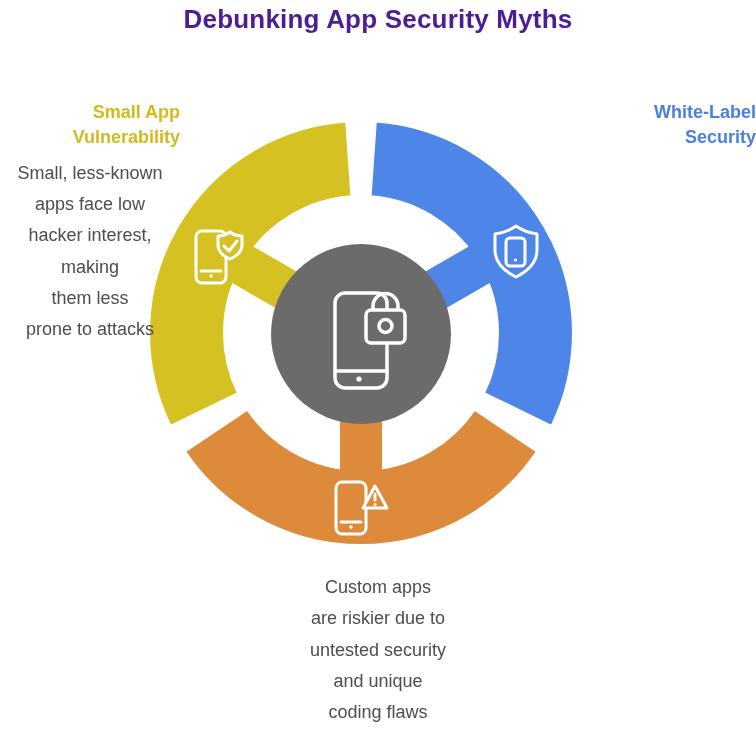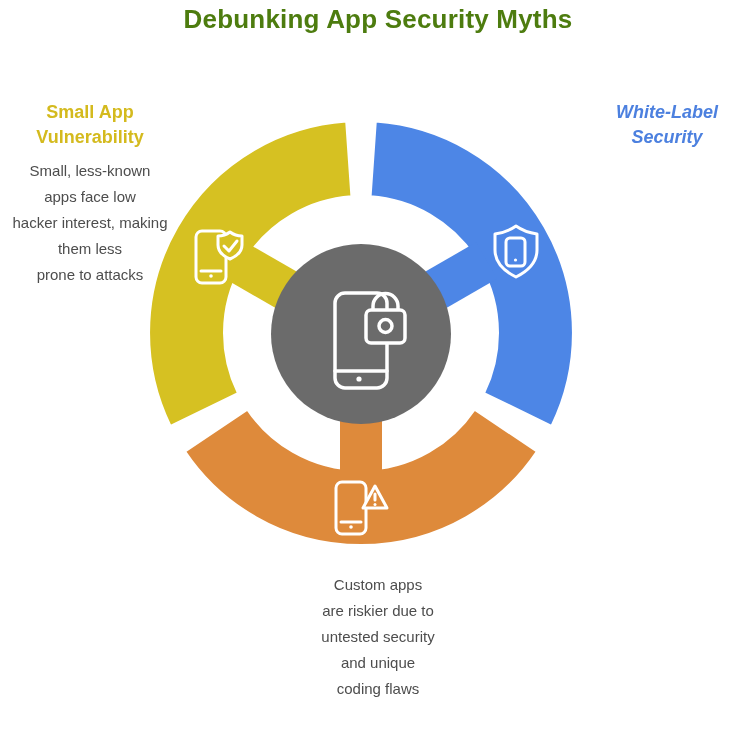--- a/index.html
+++ b/index.html
@@ -2,30 +2,30 @@
 <html><head>
 <meta charset="utf-8">
 <style>
   html,body{margin:0;padding:0;background:#ffffff;}
   .canvas{
     position:relative;width:756px;height:740px;overflow:hidden;
     background:#ffffff;font-family:"Liberation Sans",sans-serif;
   }
   .title{
     position:absolute;top:4px;left:0;width:756px;text-align:center;
-    font-size:26px;font-weight:bold;color:#4d7c0f;letter-spacing:.2px;margin:0;
+    font-size:26px;font-weight:bold;color:#4c1d95;letter-spacing:.2px;margin:0;
   }
   .donut{position:absolute;left:0;top:0;}
   .myth{position:absolute;text-align:center;}
-  .myth h2{font-size:18px;font-weight:bold;margin:0 0 8px 0;line-height:1.38;white-space:pre-line;}
-  .myth p{font-size:15px;color:#4d4d4d;margin:0;line-height:1.74;white-space:pre-line;}
+  .myth h2{font-size:18px;font-weight:bold;margin:0 0 8px 0;line-height:1.38;white-space:pre-line;text-align:right;}
+  .myth p{font-size:18px;color:#4d4d4d;margin:0;line-height:1.74;white-space:pre-line;}
   .myth-left{left:0;top:100px;width:180px;}
   .myth-left h2{color:#d4ba1e;}
   .myth-right{left:578px;top:100px;width:178px;}
-  .myth-right h2{color:#4c80df;font-style:italic;}
+  .myth-right h2{color:#4c80df;}
   .myth-bottom{left:266px;top:572px;width:224px;}
   .myth-bottom h2{color:#e8913c;}
   .icon{fill:none;stroke:#ffffff;stroke-width:3;stroke-linecap:round;stroke-linejoin:round;}
   .icon-thick{stroke-width:3.5;}
 </style>
 </head>
 <body>
 
 <div class="canvas">
 

